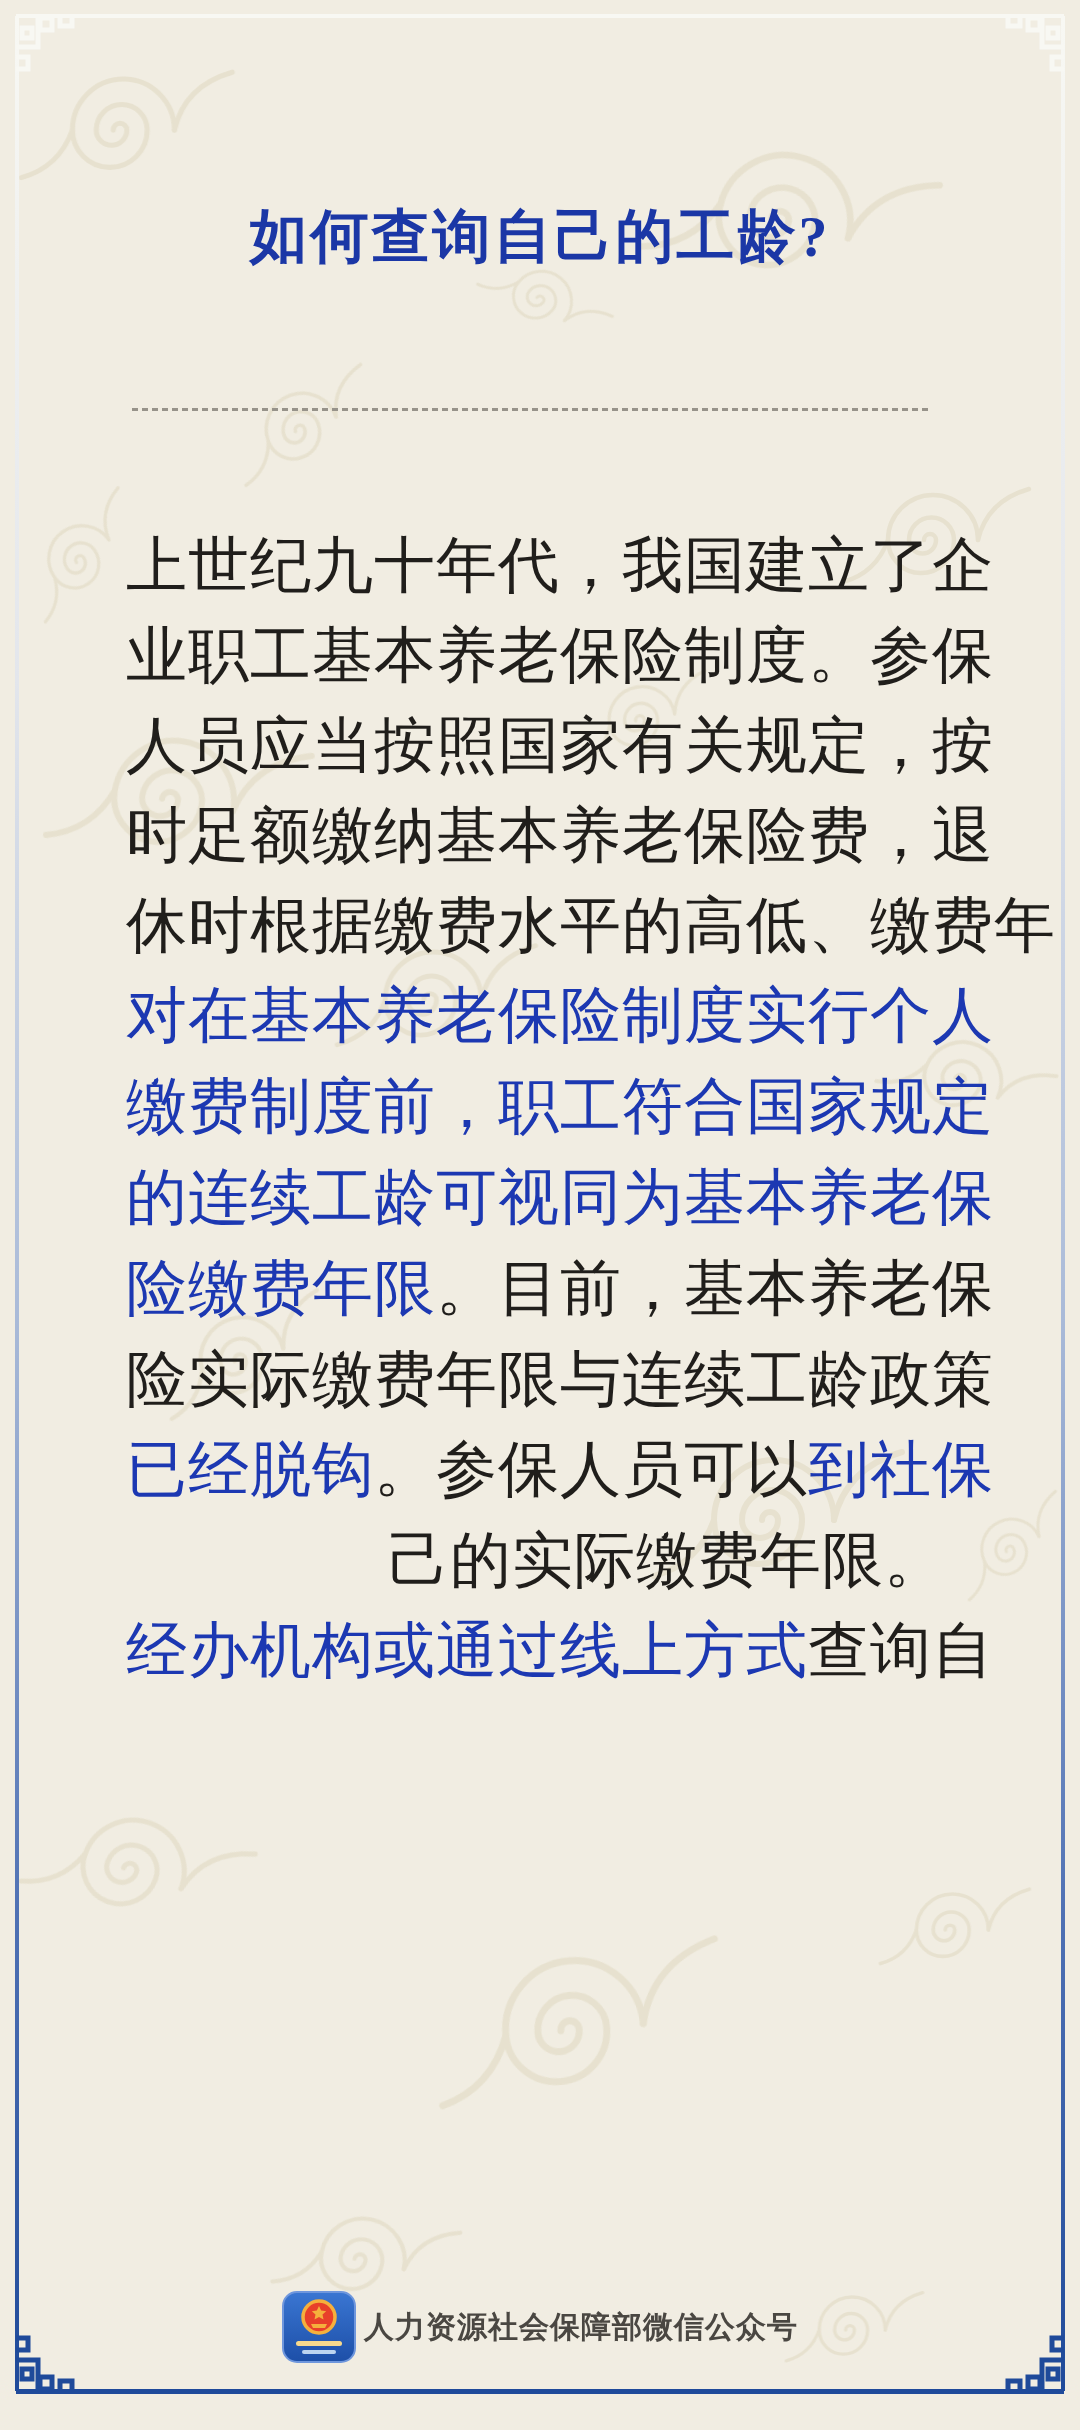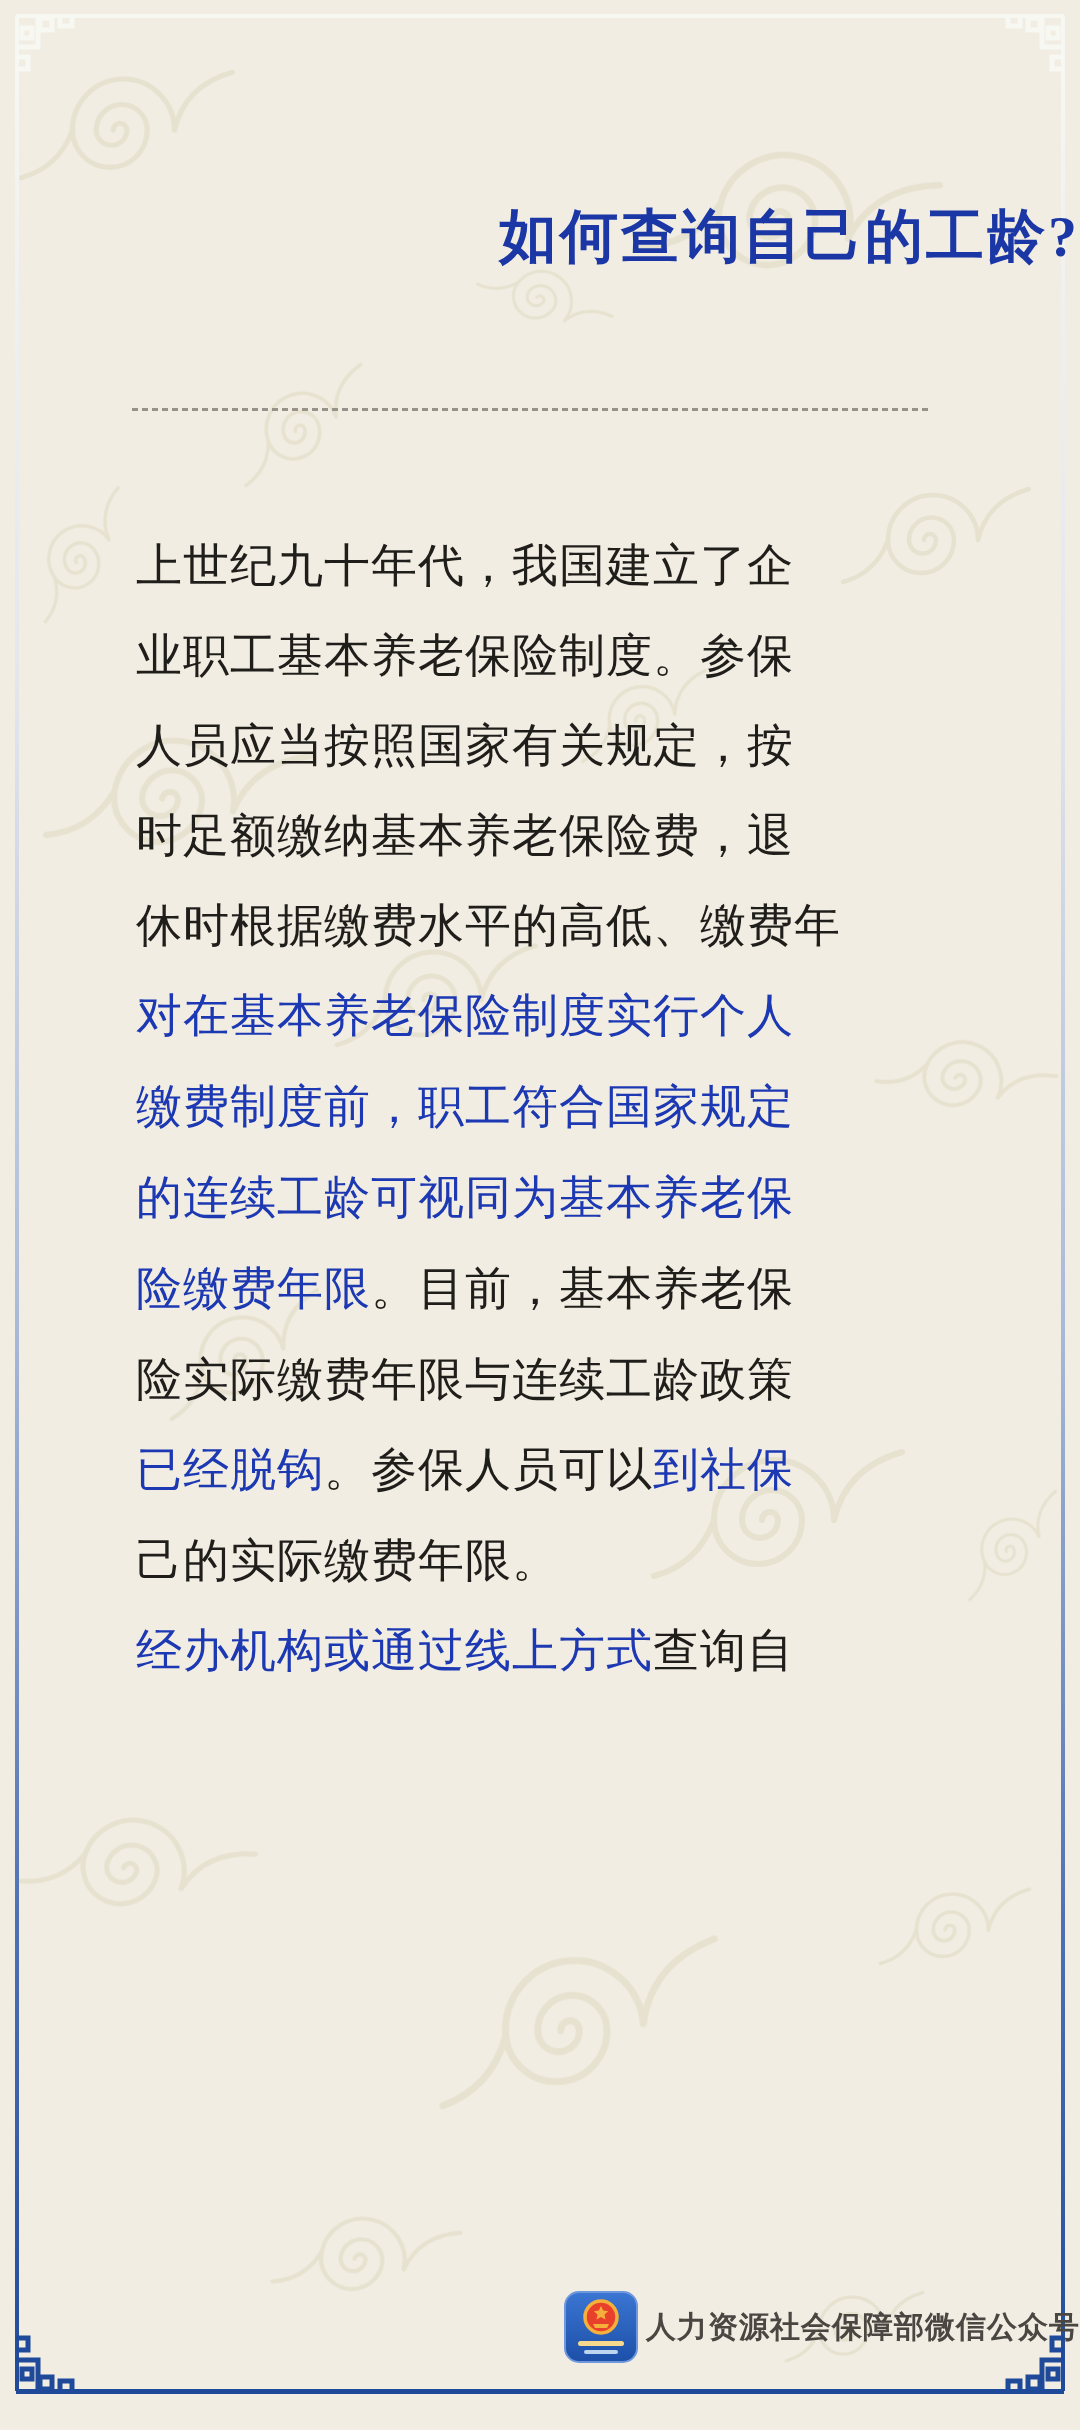--- a/index.html
+++ b/index.html
@@ -31,52 +31,53 @@
   .frame-right{right:15px;}
   .fret{position:absolute;width:80px;height:80px;}
   .fret svg{display:block;width:80px;height:80px;overflow:visible;}
   .fret-tl{left:13px;top:13px;transform:scaleY(-1);color:var(--frame-top,#f8f8f3);}
   .fret-tr{right:13px;top:13px;transform:scale(-1,-1);color:var(--frame-top,#f8f8f3);}
   .fret-bl{left:13px;top:2314px;color:var(--frame-bottom,#1f4a9a);}
   .fret-br{right:13px;top:2314px;transform:scaleX(-1);color:var(--frame-bottom,#1f4a9a);}
   
   .title{
     position:absolute;top:166px;left:0;width:100%;
-    text-align:right;
+    text-align:center;
     font-family:"Liberation Serif","DejaVu Serif",serif;
     font-weight:bold;
     font-size:58px;line-height:64px;
     letter-spacing:3px;
     color:var(--title-blue,#1b37a6);
   }
   
   .separator{
     position:absolute;top:408px;left:132px;width:797px;height:3px;
     background:repeating-linear-gradient(90deg,
       var(--separator,#97938a) 0px,var(--separator,#97938a) 6px,
       rgba(0,0,0,0) 6px,rgba(0,0,0,0) 10px);
   }
   
   .body-text{
-    position:absolute;top:520px;left:136px;width:820px;
-    font-size:46px;line-height:90px;
+    position:absolute;top:520px;left:126px;width:820px;
+    font-size:61px;line-height:90px;
     letter-spacing:1px;
     color:var(--body-text,#201e1b);
+    text-align:right;
   }
   .body-text .line{white-space:nowrap;}
   .body-text .seg{font-family:"Liberation Sans","DejaVu Sans",sans-serif;font-weight:400;}
   .body-text .seg.em{
     font-family:"Liberation Serif","DejaVu Serif",serif;
     font-weight:normal;
     color:var(--emphasis-blue,#1c38b2);
   }
   
   .footer{
     position:absolute;top:2291px;left:0;width:100%;
-    display:flex;justify-content:flex-end;align-items:center;gap:8px;
+    display:flex;justify-content:center;align-items:center;gap:8px;
   }
   .app-icon{width:74px;height:72px;flex:0 0 auto;}
   .app-icon svg{display:block;width:74px;height:72px;}
   .footer-caption{
     font-size:30px;font-weight:600;
     letter-spacing:1px;
     color:var(--footer-text,#4a4742);
   }
 </style>
 </head>

